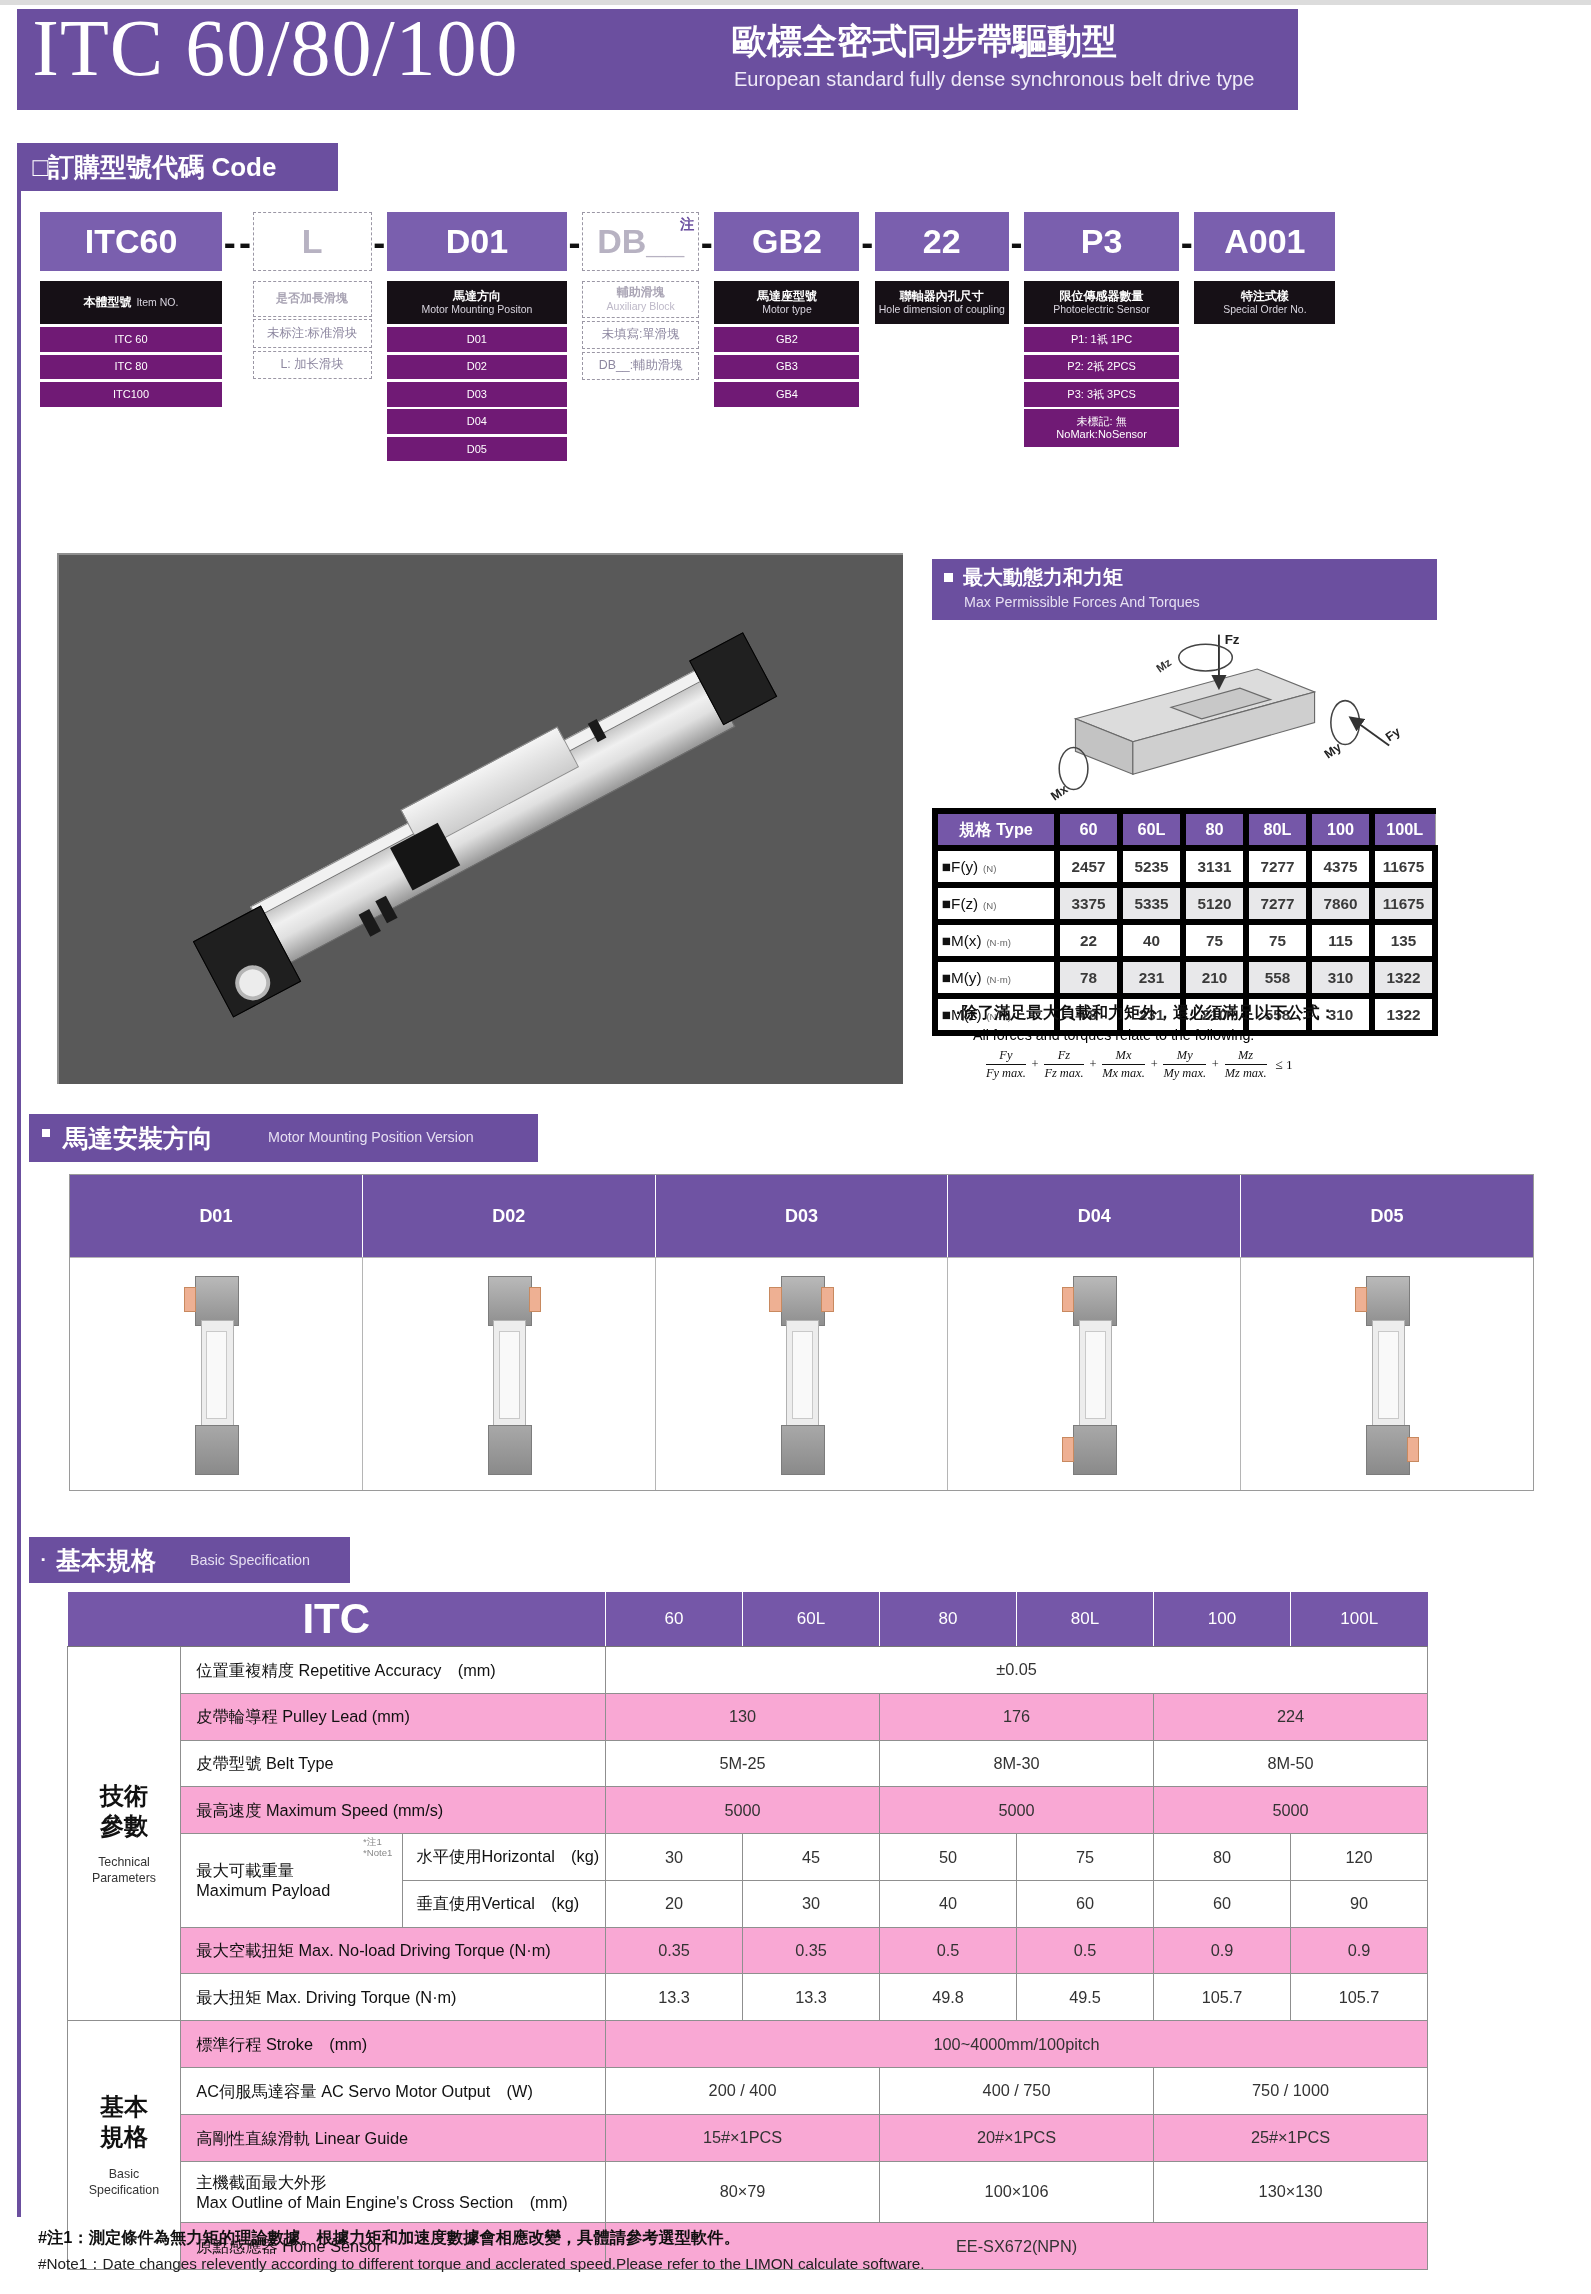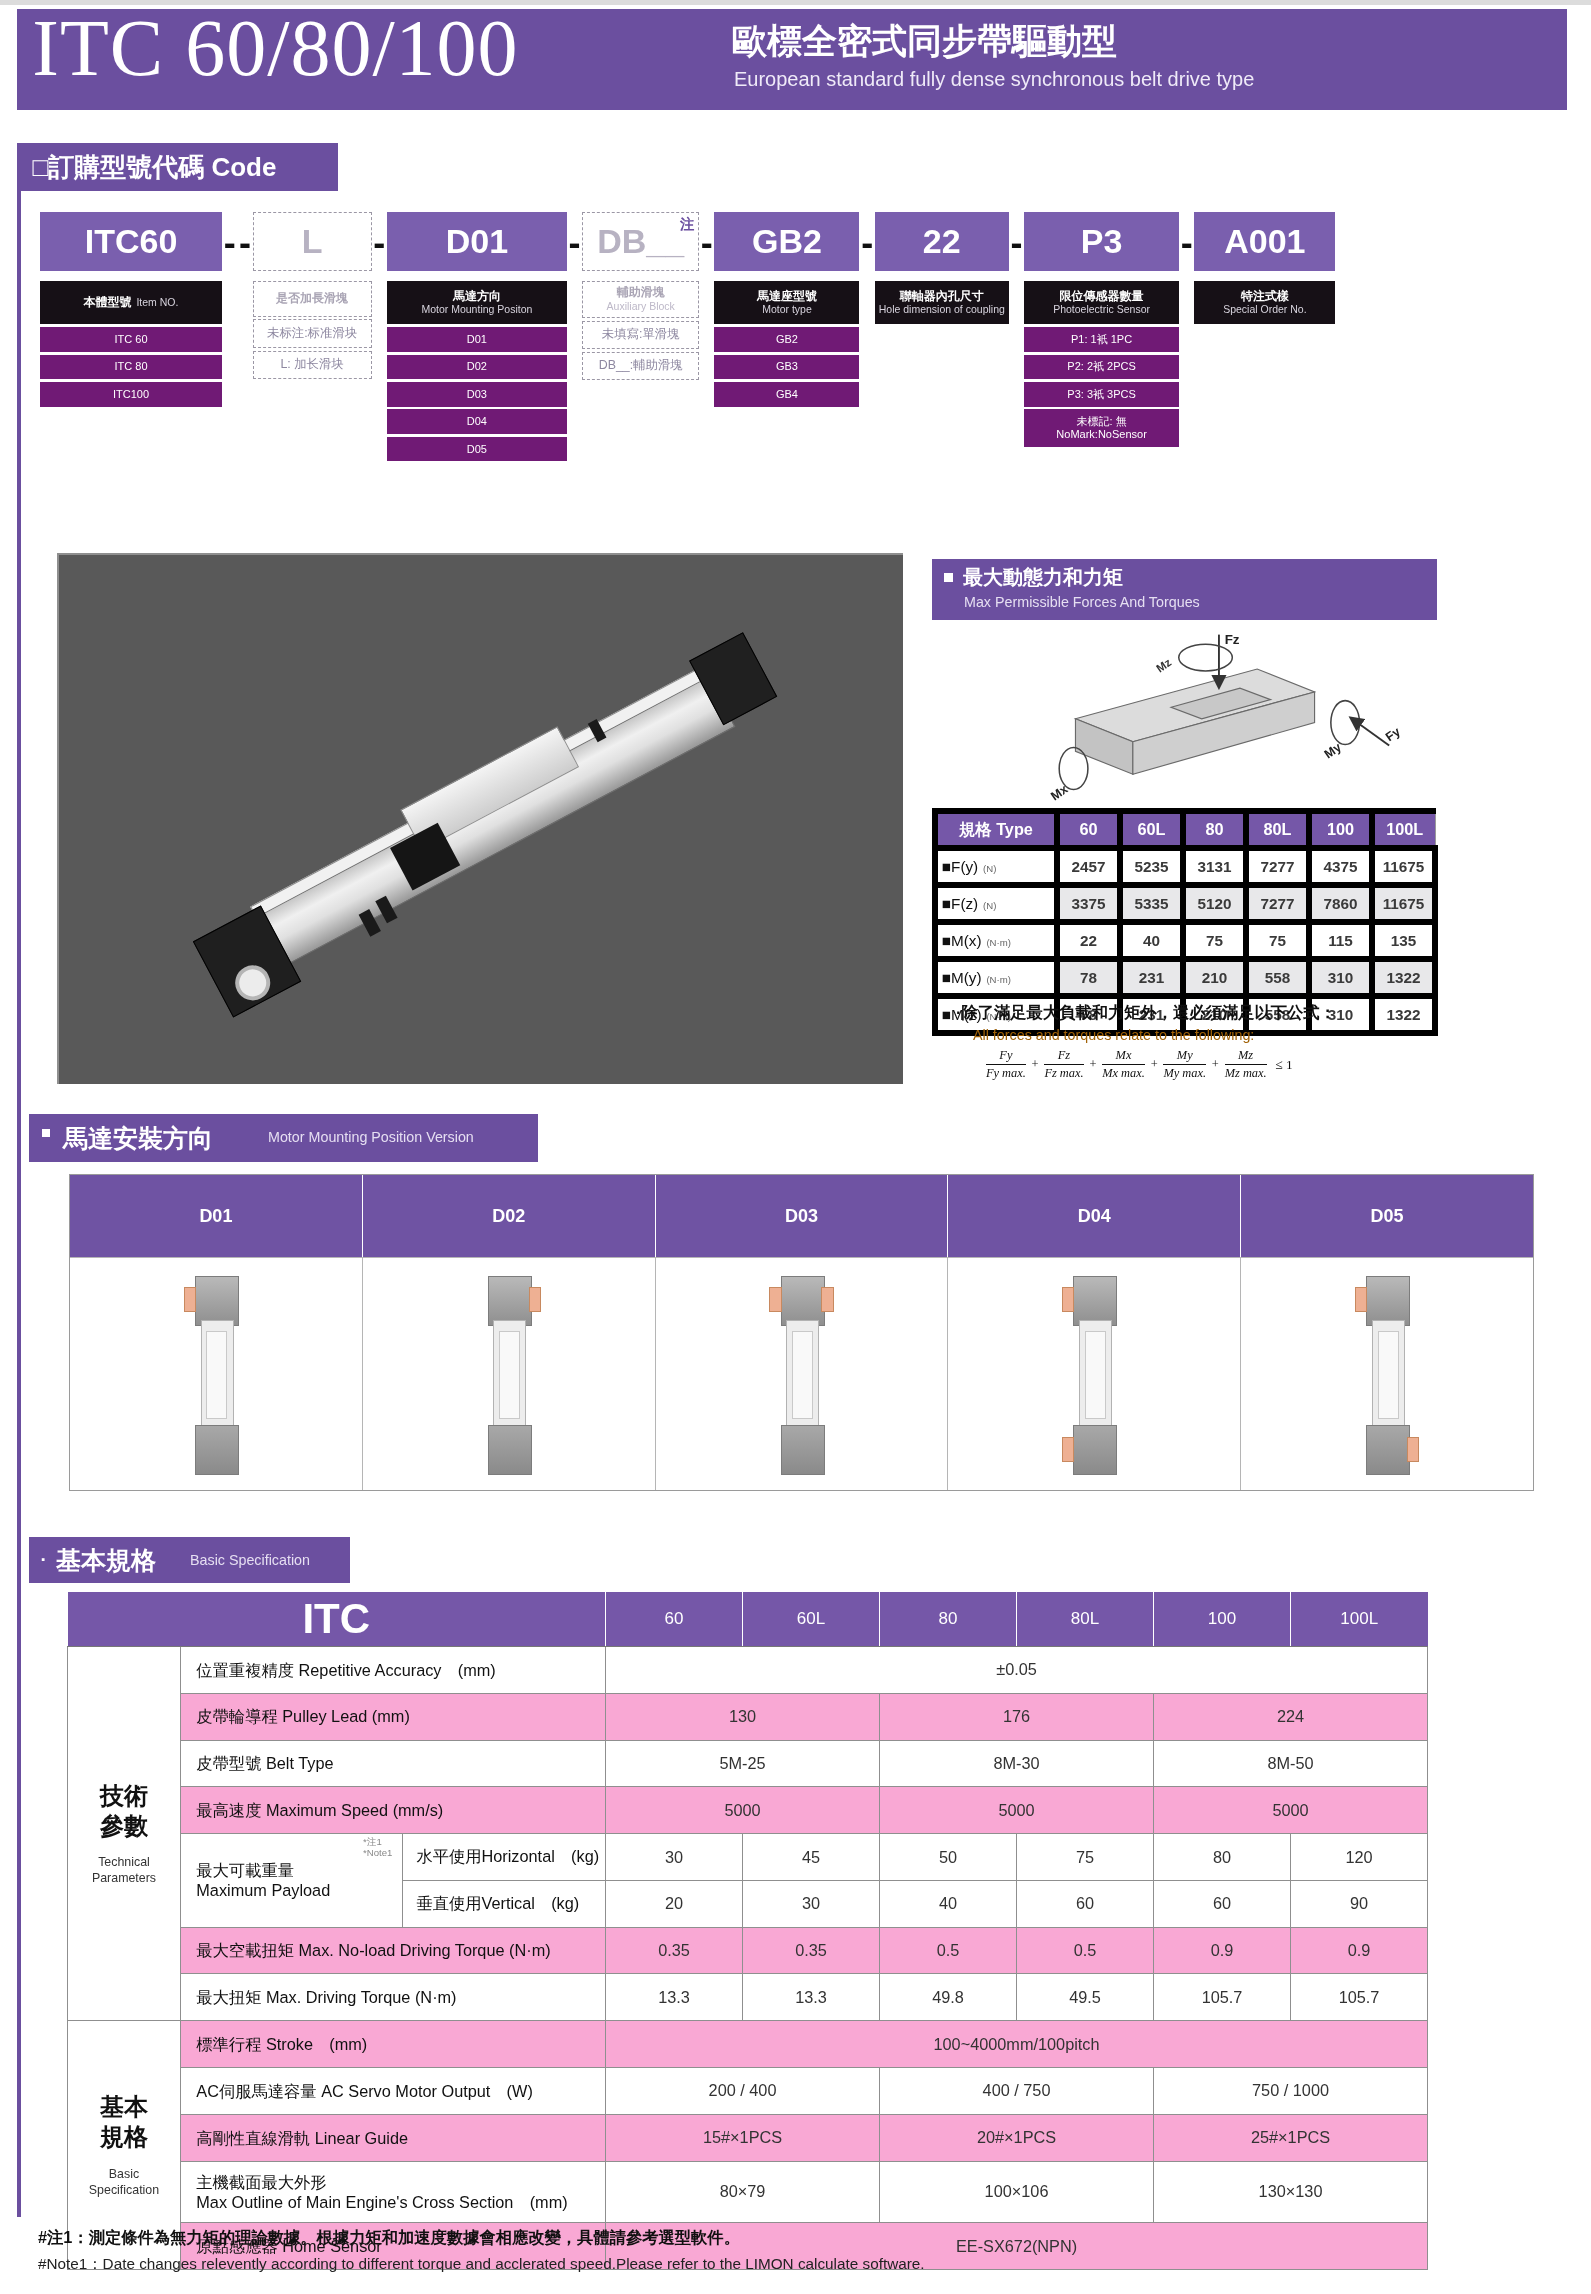--- a/index.html
+++ b/index.html
@@ -1,21 +1,21 @@
 <!DOCTYPE html>
 <html><head>
 <meta charset="utf-8">
 <style>
   html,body{margin:0;padding:0;background:#fff;}
   .page{position:relative;width:1592px;height:2294px;background:#fff;overflow:hidden;
         font-family:"Liberation Sans","DejaVu Sans",sans-serif;color:#111;}
 
   
   .topline{position:absolute;left:0;top:0;width:1592px;height:4.8px;background:#dcdcdc;}
-  .banner{position:absolute;left:17px;top:8.6px;width:1550px;height:101px;background:#6b4f9f;text-decoration:underline;}
+  .banner{position:absolute;left:17px;top:8.6px;width:1281px;height:101px;background:#6b4f9f;text-decoration:underline;}
   .banner .t{position:absolute;left:15.3px;top:-5.7px;font-family:"Liberation Serif","DejaVu Serif",serif;
              font-size:80px;color:#fff;letter-spacing:1px;}
   .banner .zh{position:absolute;left:715px;top:9.6px;font-size:35px;font-weight:bold;color:#fff;}
   .banner .en{position:absolute;left:717px;top:59px;font-size:20px;color:#efeaf8;}
 
   
   .leftrail{position:absolute;left:17px;top:143px;width:3.8px;height:2074px;background:#6b4f9f;}
 
   
   .code-title{position:absolute;left:21px;top:143px;width:317px;height:48px;background:#6b4f9f;
@@ -65,21 +65,21 @@
   .f-diagram{position:absolute;left:932px;top:623px;width:505px;height:182px;}
   .f-table{position:absolute;left:932px;top:808px;width:505px;border-collapse:collapse;table-layout:fixed;}
   .f-table td,.f-table th{border:6px solid #000000;height:31px;padding:0;font-size:15.3px;}
   .f-table th{background:#7557a8;color:#fff;font-size:16.3px;border-right:1.9px solid #fff;border-bottom:1px solid #777;}
   .f-table th:last-child{border-right:1px solid #9a9a9a;}
   .f-table td.lab{text-align:left;padding-left:3.8px;background:#fff;white-space:nowrap;}
   .f-table td.lab .unit{font-size:9.6px;color:#666;margin-left:4.8px;}
   .f-table td.val{text-align:center;font-weight:bold;color:#3a3a3a;}
   .f-table tr.shade td.val{background:#e8e8ea;}
   .f-note-zh{position:absolute;left:956px;top:1002px;font-size:16.3px;font-weight:bold;color:#111;}
-  .f-note-en{position:absolute;left:973px;top:1027px;font-size:14.3px;color:#a16207;}
+  .f-note-en{position:absolute;left:973px;top:1027px;font-size:14.3px;color:#000000;}
   .f-formula{position:absolute;left:983px;top:1048px;font-family:"Liberation Serif","DejaVu Serif",serif;
              font-size:12.4px;color:#111;display:flex;align-items:center;}
   .frac{display:inline-block;text-align:center;margin:0 2.9px;font-style:italic;}
   .frac .n{display:block;border-bottom:1.4px solid #111;padding:0 4.8px 1px;}
   .frac .d{display:block;padding-top:1px;}
   .fop{margin:0 2.9px;font-style:normal;}
   .frel{margin-left:5.7px;font-style:normal;font-size:13.4px;}
 
   
   .m-title{position:absolute;left:29px;top:1114px;width:509px;height:48px;background:#6b4f9f;}

